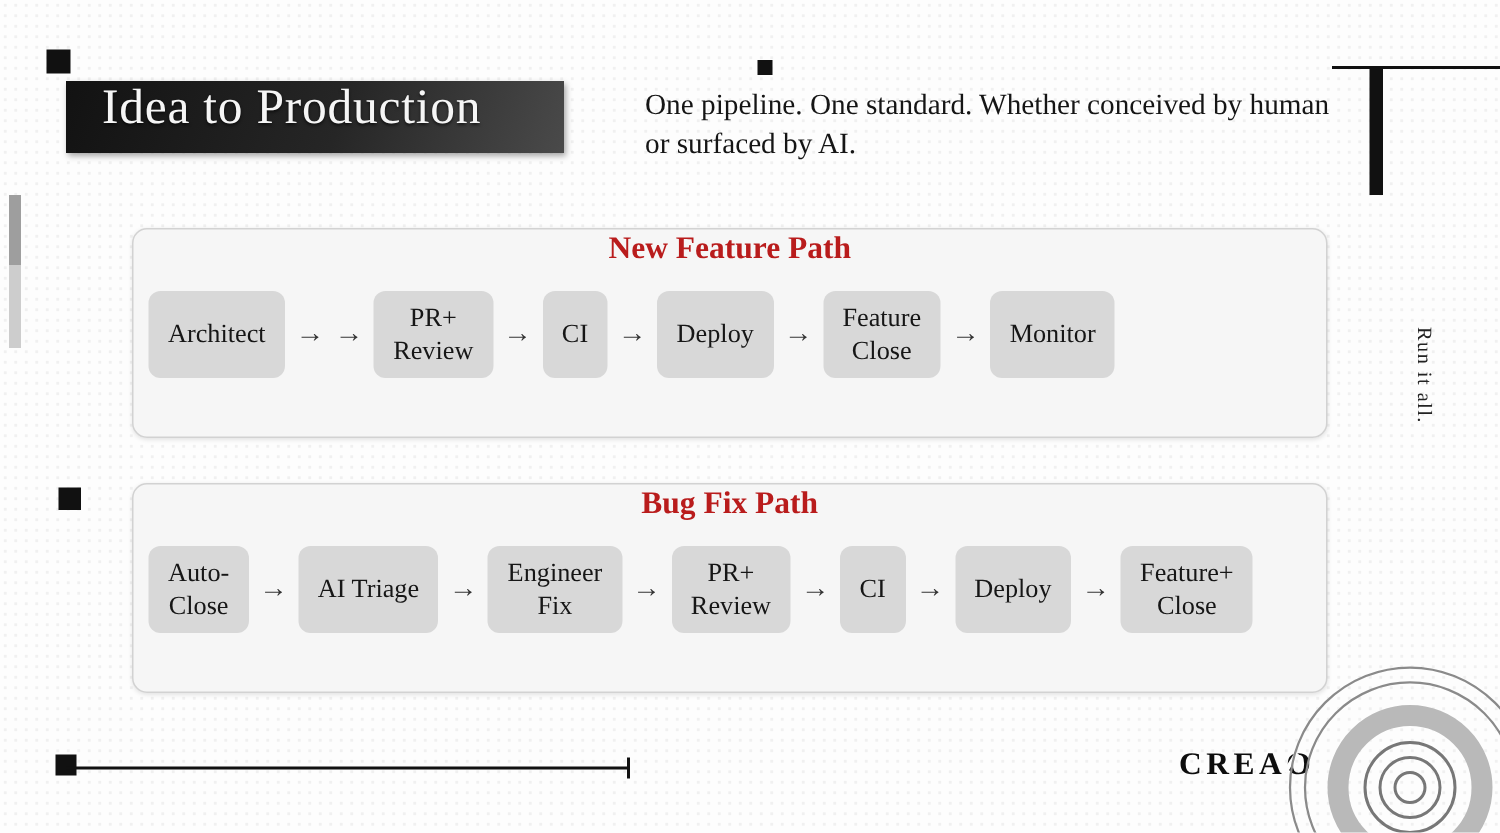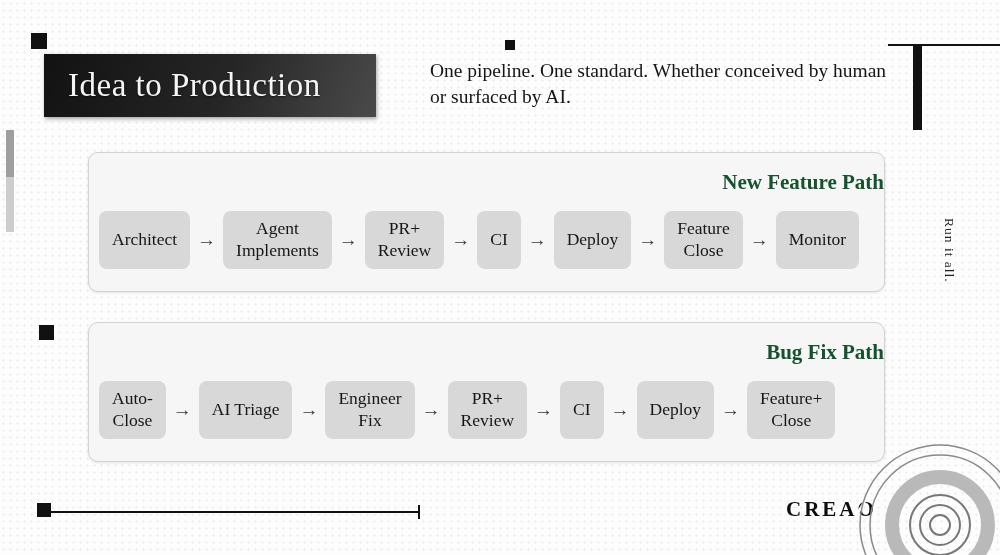--- a/index.html
+++ b/index.html
@@ -24,23 +24,23 @@
   .line-top-right   { position: absolute; left: 888px; top: 44px; width: 112px; height: 2px; background: #111; }
   .bar-top-right    { position: absolute; left: 913px; top: 44px; width: 9px;  height: 86px; background: #111; }
   .bar-left-gray    { position: absolute; left: 6px;  top: 130px; width: 8px; height: 102px;
                       background: linear-gradient(#9e9e9e 0 46%, #cdcdcd 46% 100%); }
   .line-bottom      { position: absolute; left: 44px; top: 511px; width: 376px; height: 2px; background: #111; }
   .tick-bottom      { position: absolute; left: 418px; top: 505px; width: 1.5px; height: 14px; background: #111; }
 
   
   .title-block {
     position: absolute; left: 44px; top: 54px;
-    width: 332px; height: 63px;
+    width: 332px; height: 48px;
     background: linear-gradient(110deg, #121212 0%, #262626 55%, #4a4a4a 100%);
-    display: flex; align-items: center;
+    display: flex; align-items: flex-start;
     padding-left: 24px; box-sizing: border-box;
     box-shadow: 1px 2px 4px rgba(0,0,0,0.35);
   }
   .title-block .title-text {
     color: #f5f5f5; font-size: 33px; letter-spacing: 0.5px;
     text-shadow: 0 1px 2px rgba(0,0,0,0.6);
   }
   .subtitle {
     position: absolute; left: 430px; top: 58px; width: 465px;
     font-size: 19.5px; line-height: 1.35; color: #151515;
@@ -51,22 +51,22 @@
     position: absolute; left: 88px; width: 797px; height: 140px;
     background: #f6f6f6;
     border: 1px solid #d2d2d2;
     border-radius: 10px;
     box-shadow: 0 1px 3px rgba(0,0,0,0.10);
     box-sizing: border-box;
   }
   .panel-1 { top: 152px; }
   .panel-2 { top: 322px; }
   .panel-title {
-    text-align: right; font-weight: bold; font-size: 21px;
-    margin-top: 17px; color: #14532d;
+    text-align: center; font-weight: bold; font-size: 21px;
+    color: #b91c1c;
   }
   .steps {
     display: flex; align-items: center; 
     gap: 7px; margin-top: 16px; padding: 0 10px;
   }
   .step {
     background: #d8d8d8;
     border-radius: 8px;
     min-height: 58px; min-width: 40px;
     display: flex; align-items: center; justify-content: center;
@@ -114,22 +114,20 @@
 <div class="title-block">
   <span class="title-text">Idea to Production</span>
 </div>
 <div class="subtitle">One pipeline. One standard. Whether conceived by human or surfaced by AI.</div>
 
 <div class="panel panel-1">
   <div class="panel-title">New Feature Path</div>
   <div class="steps">
     <div class="step">Architect</div>
     <span class="arrow">→</span>
-    <div class="step">Agent
-Implements</div>
     <span class="arrow">→</span>
     <div class="step">PR+
 Review</div>
     <span class="arrow">→</span>
     <div class="step">CI</div>
     <span class="arrow">→</span>
     <div class="step">Deploy</div>
     <span class="arrow">→</span>
     <div class="step">Feature
 Close</div>

